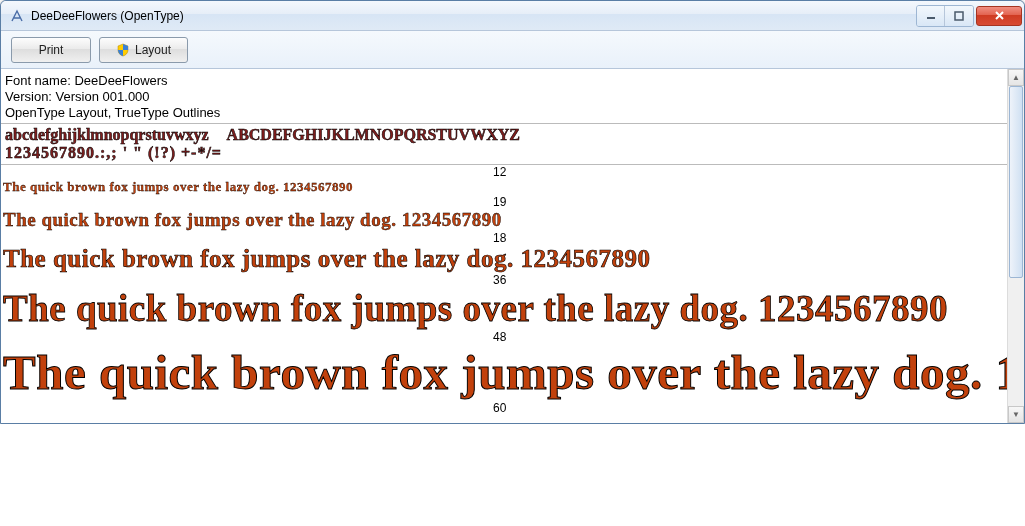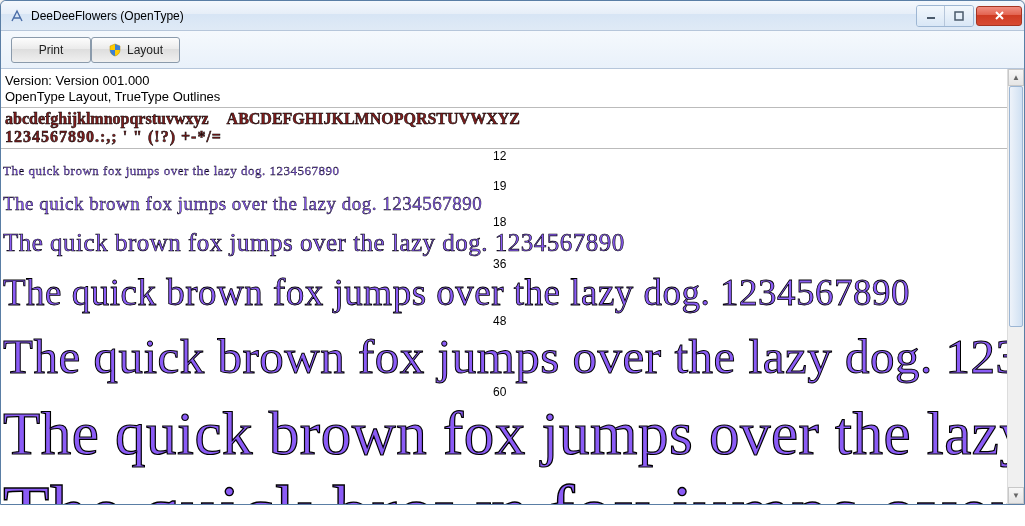--- a/index.html
+++ b/index.html
@@ -5,21 +5,21 @@
   * { box-sizing: border-box; }
   html, body { margin: 0; padding: 0; }
   body {
     font-family: "Segoe UI", Tahoma, sans-serif;
     font-size: 12px;
     background: #fff;
     user-select: none;
   }
   .window {
     width: 1025px;
-    height: 505px;
+    height: 424px;
     border: 1px solid #5a7ea5;
     border-radius: 6px 6px 0 0;
     background: #fff;
     display: flex;
     flex-direction: column;
     box-shadow: 0 0 3px rgba(0,0,0,0.3);
     position: relative;
     overflow: hidden;
   }
   .titlebar {
@@ -56,20 +56,21 @@
   .win-group { display:flex; border:1px solid #9db6d3; border-radius:3px; overflow:hidden; }
   .win-group .win-btn { border:none; border-radius:0; border-right:1px solid #b6c6da; }
   .win-group .win-btn:last-child { border-right:none; }
 
   .toolbar {
     height: 38px;
     background: linear-gradient(to bottom, #f5f9fd, #e9f1fa);
     border-bottom: 1px solid #b6c6da;
     display: flex; align-items: center;
     padding: 0 10px;
+    gap: 8px;
   }
   .tbtn {
     height: 26px;
     min-width: 80px;
     padding: 0 16px;
     border: 1px solid #8a9aab;
     border-radius: 3px;
     background: linear-gradient(to bottom, #fdfdfd, #ebebeb 45%, #dddddd 46%, #f0f0f0);
     display: flex; align-items: center; justify-content: center;
     gap: 5px;
@@ -145,22 +146,22 @@
     font-size: 12px;
     color: #000;
     font-family: "Segoe UI", sans-serif;
     font-weight: normal;
     flex-shrink: 0;
     align-self: center;
     -webkit-text-stroke: 0;
   }
   .sample-text {
     font-family: "Comic Sans MS","Comic Sans",cursive;
-    font-weight: normal;
-    color: #8b5cf6;
+    font-weight: bold;
+    color: #c2410c;
     -webkit-text-stroke: 0.6px #000;
     letter-spacing: 0.5px;
   }
   .s12 .sample-text { font-size: 13px; -webkit-text-stroke: 0.3px #000;}
   .s18 .sample-text { font-size: 19px; -webkit-text-stroke: 0.4px #000;}
   .s24 .sample-text { font-size: 25px; }
   .s36 .sample-text { font-size: 37px; -webkit-text-stroke: 0.8px #000;}
   .s48 .sample-text { font-size: 49px; -webkit-text-stroke: 1.0px #000;}
   .s60 .sample-text { font-size: 61px; -webkit-text-stroke: 1.2px #000;}
   .s72 .sample-text { font-size: 76px; -webkit-text-stroke: 1.4px #000;}
@@ -212,20 +213,24 @@
       </span>
       <span>Layout</span>
     </div>
   </div>
 
   <div class="content-wrap">
     <div class="content">
 
       <div class="metadata">
         <div>
+          <span>Font name:</span>
+          <span>DeeDeeFlowers</span>
+        </div>
+        <div>
           <span>Version:</span>
           <span>Version 001.000</span>
         </div>
         <div>OpenType Layout, TrueType Outlines</div>
       </div>
 
       <div class="charset">
         <div class="row1">
           <span>abcdefghijklmnopqrstuvwxyz</span><span class="gap"></span><span>ABCDEFGHIJKLMNOPQRSTUVWXYZ</span>
         </div>

